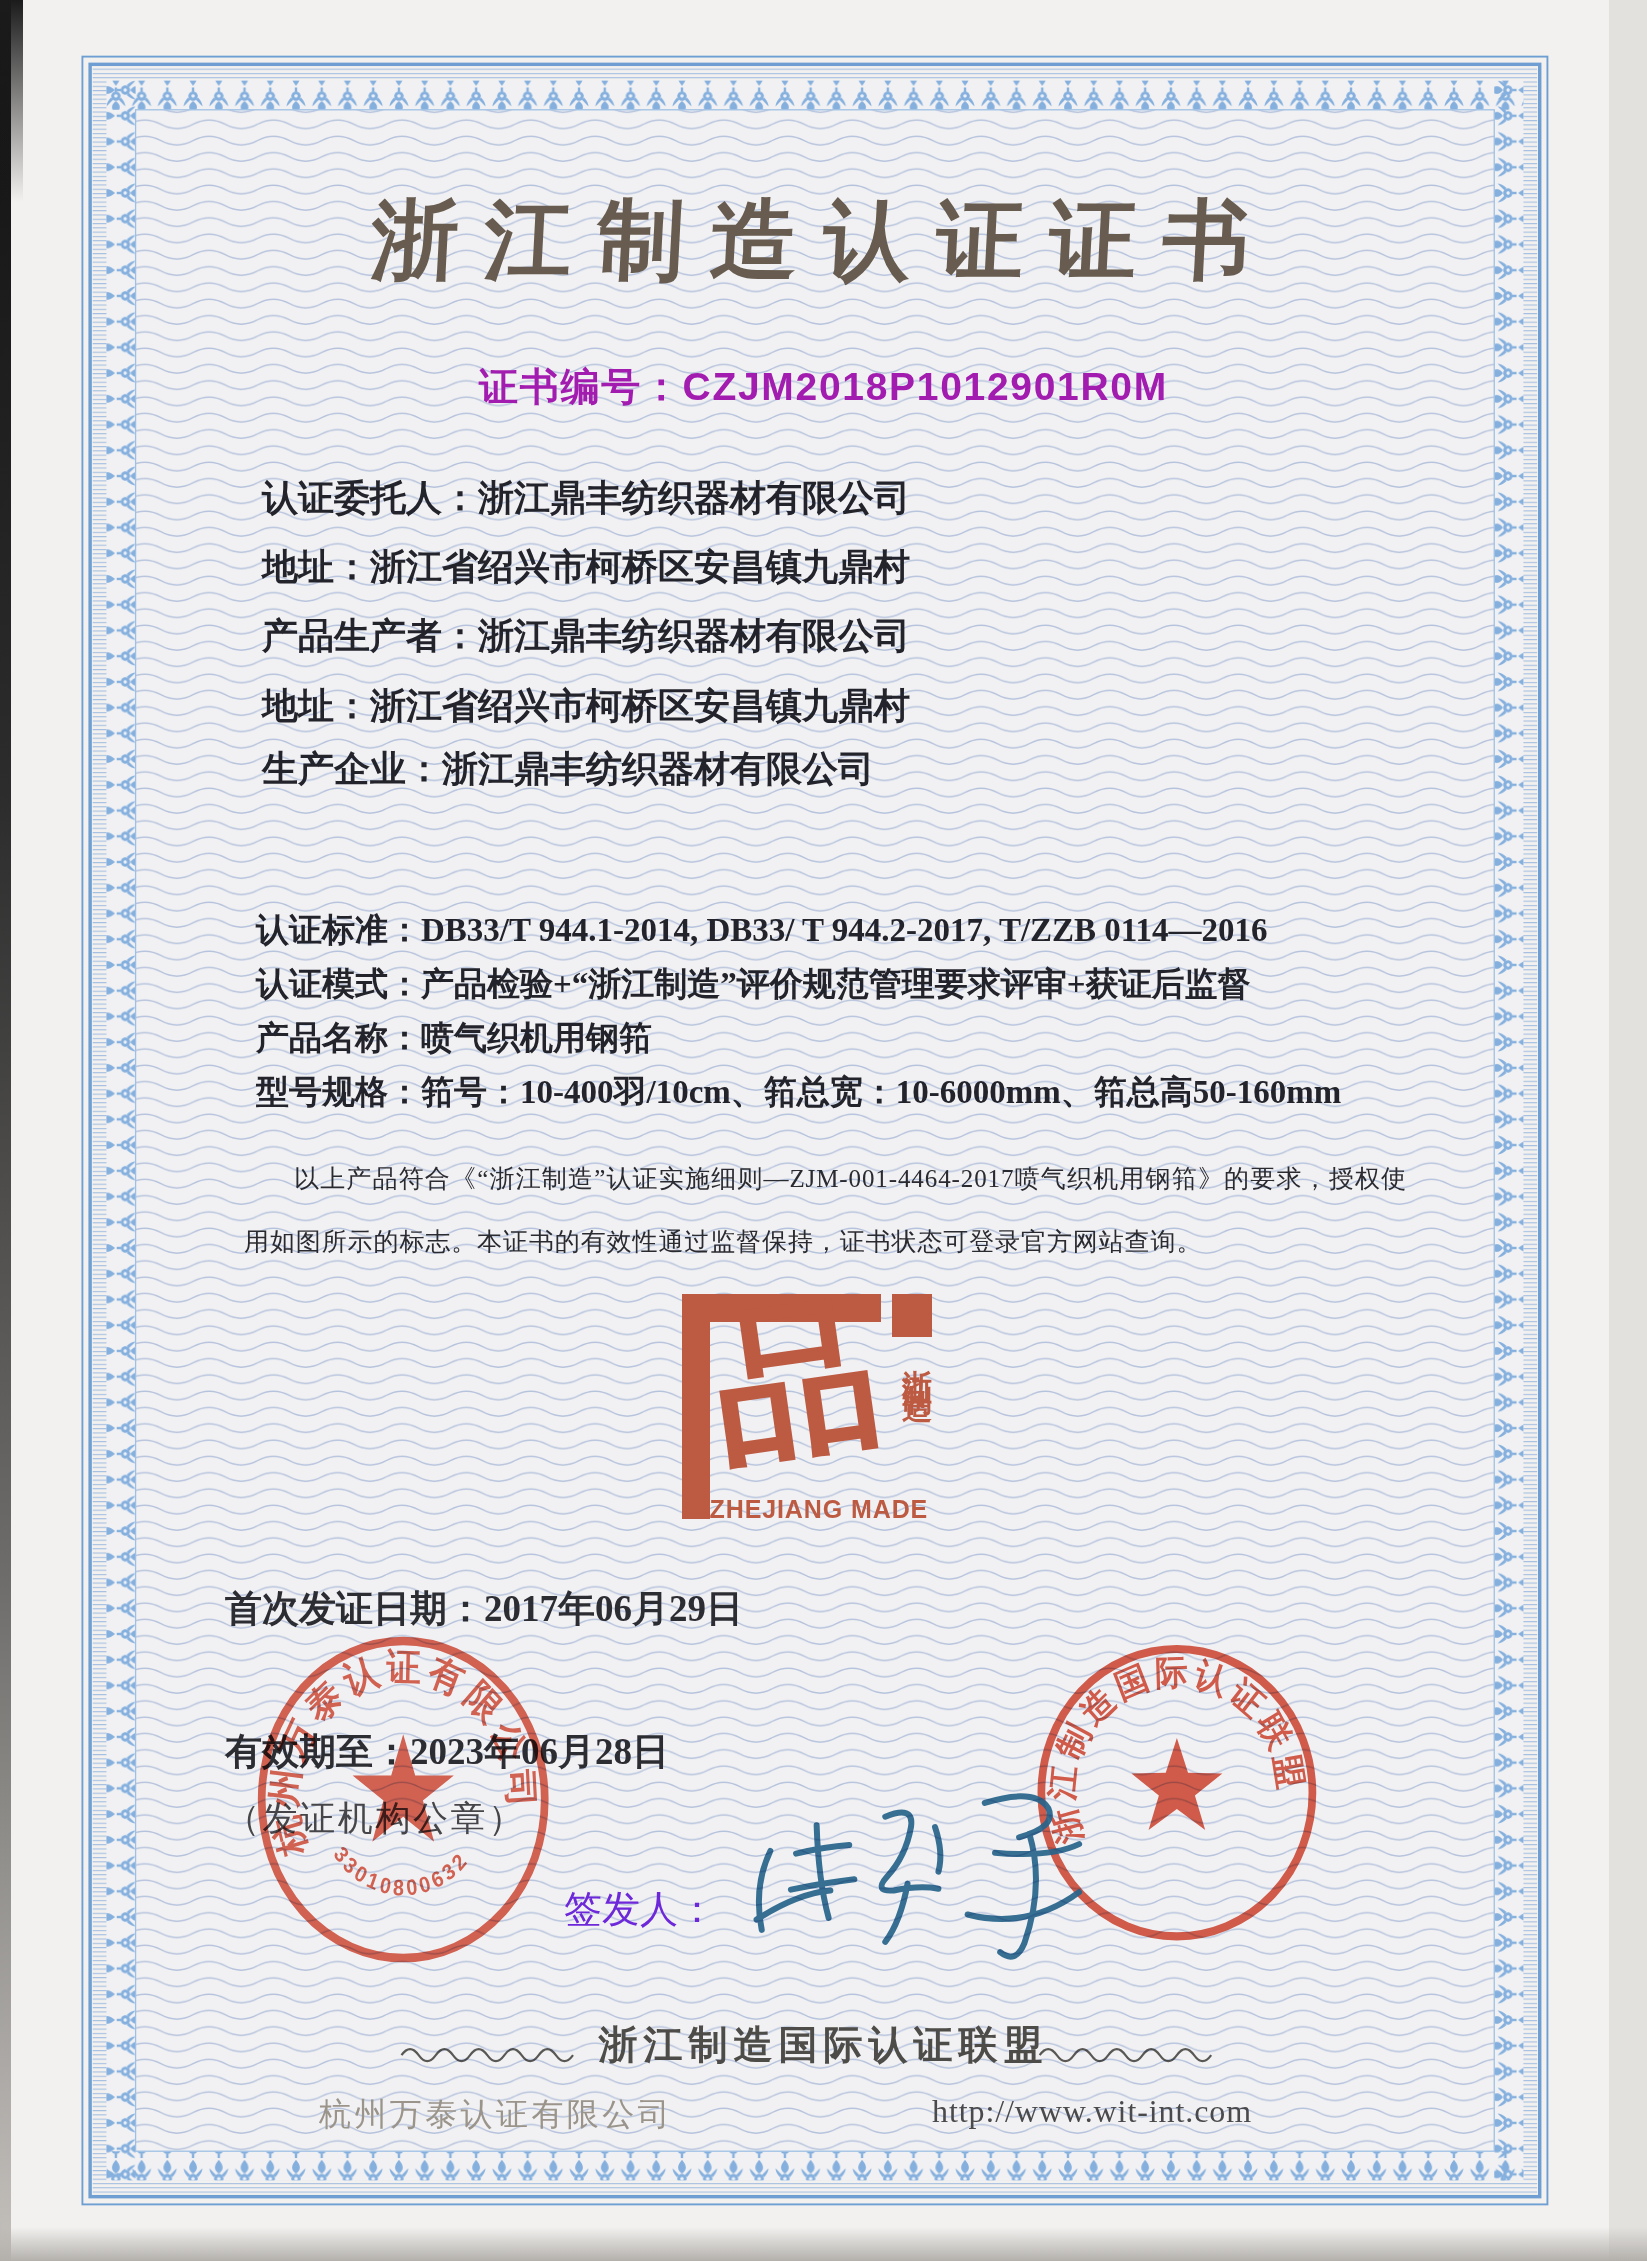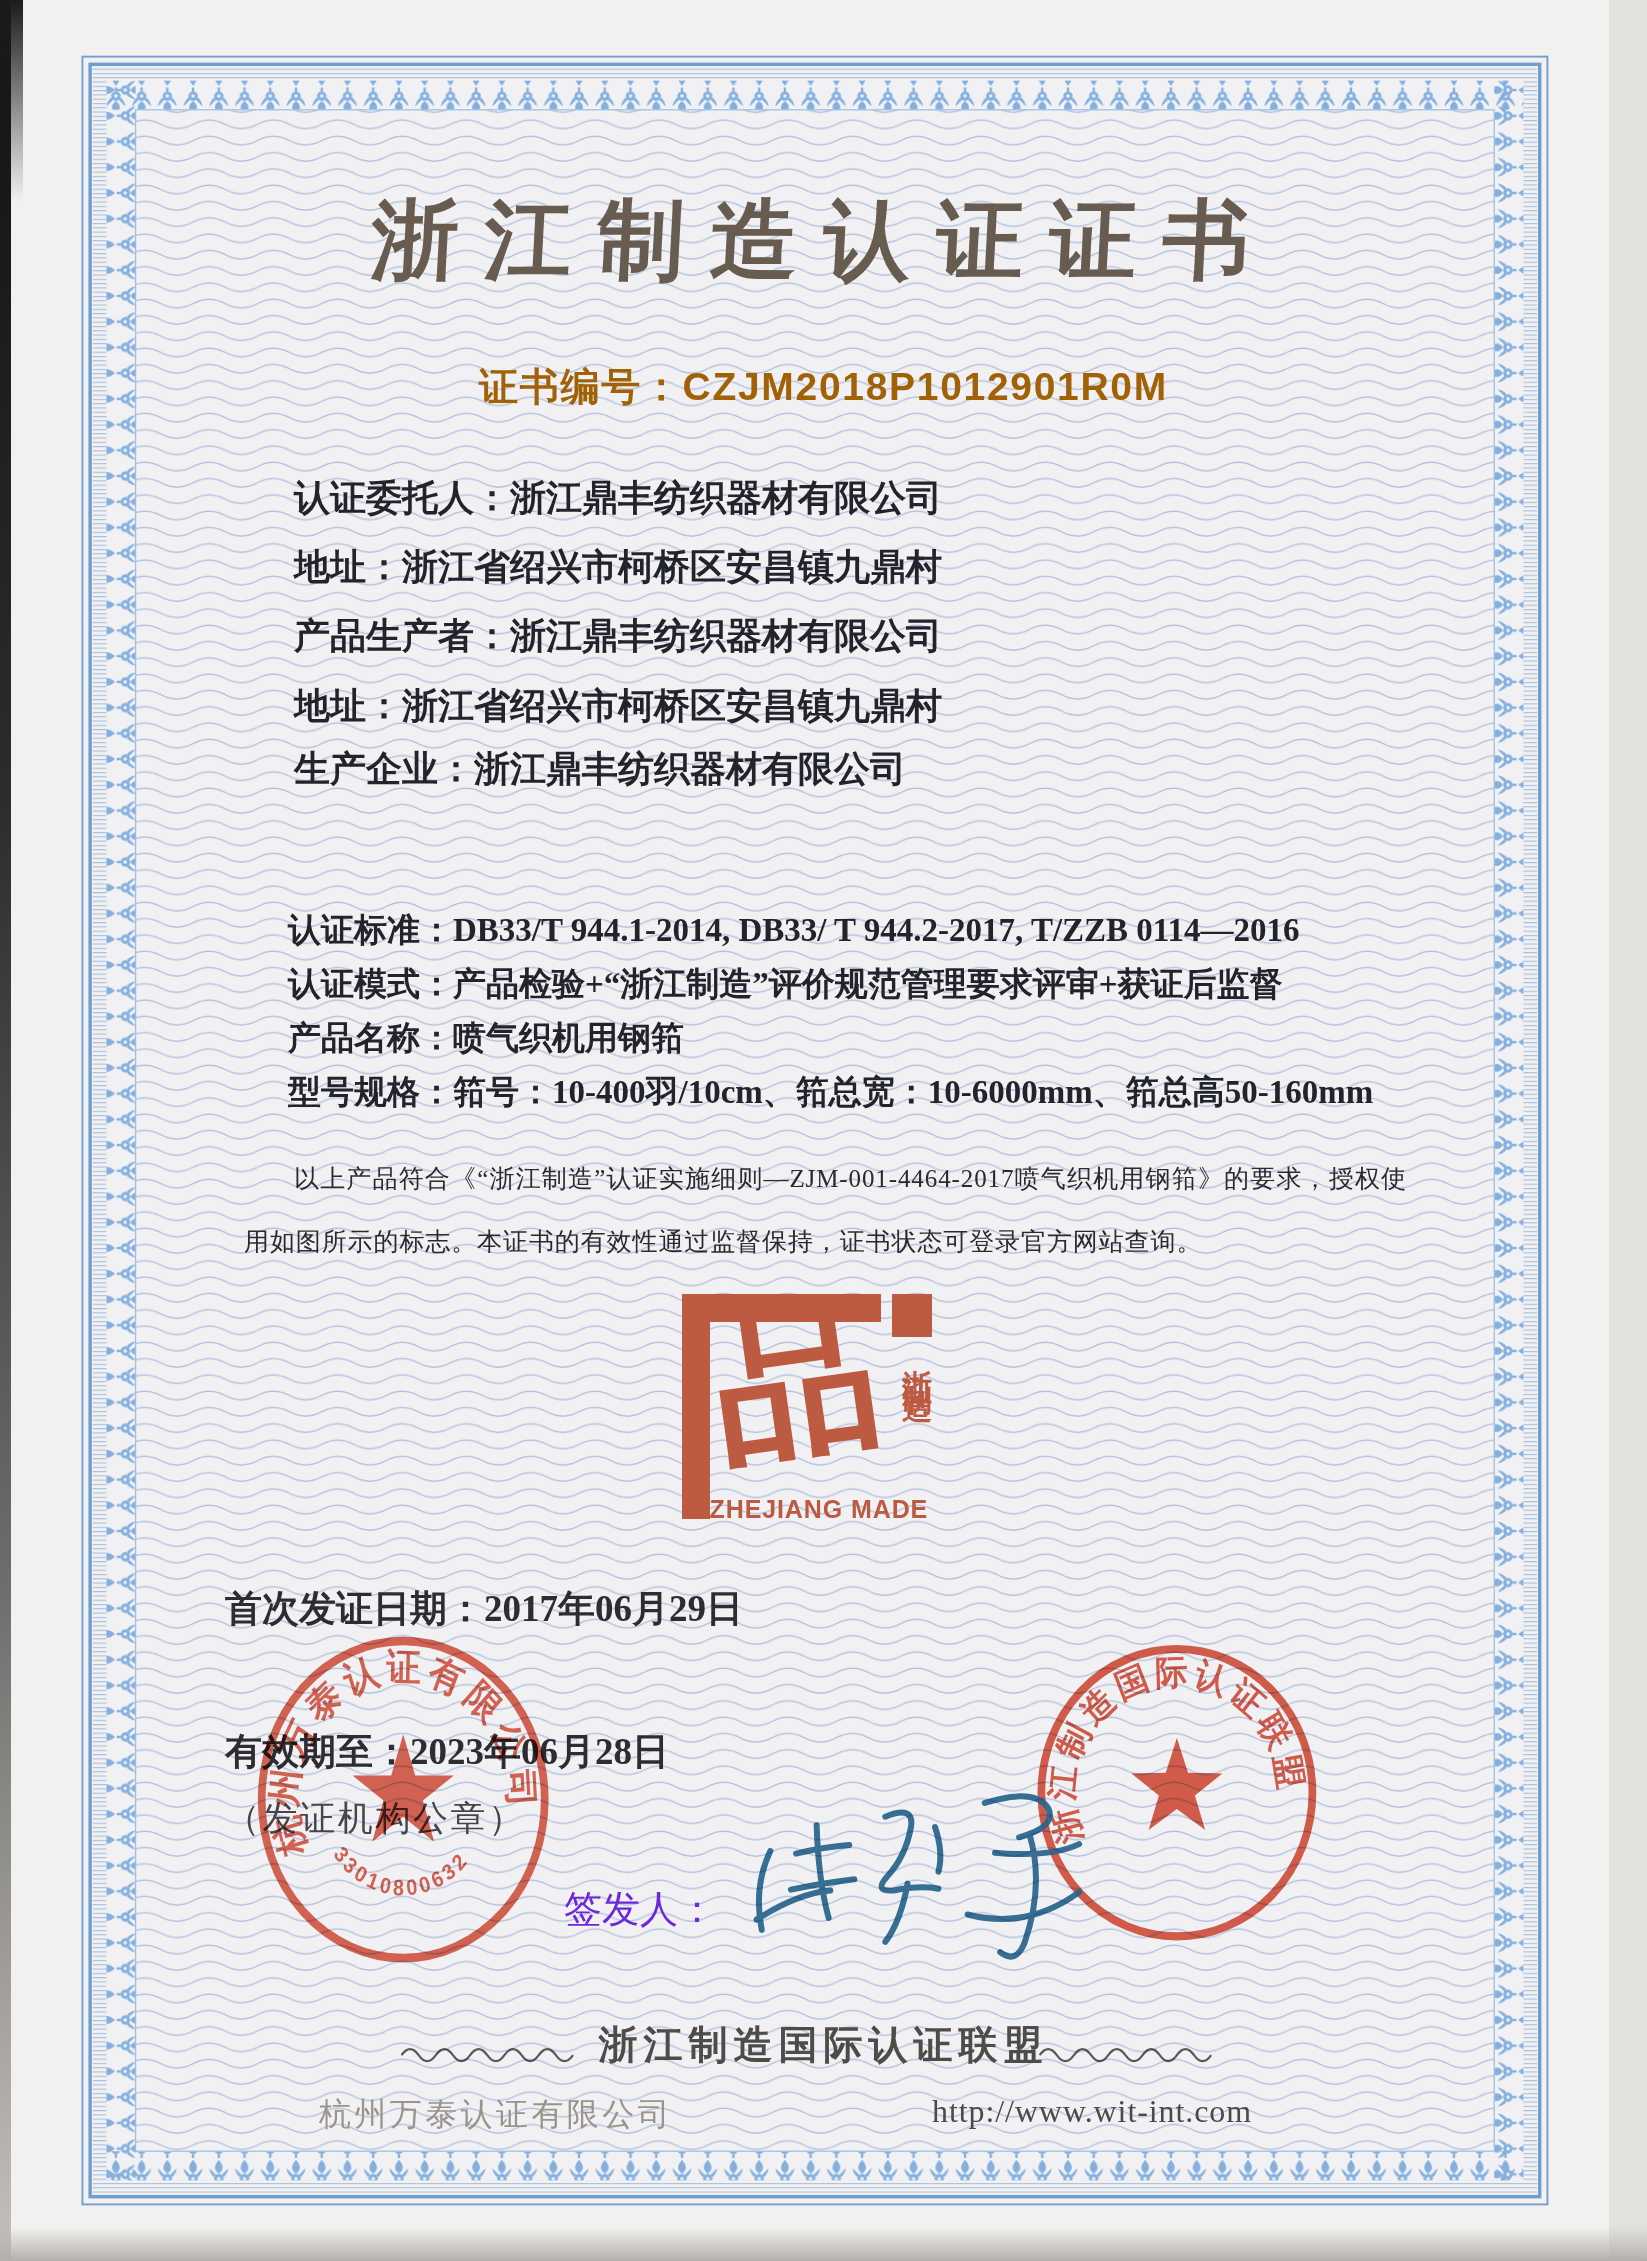--- a/index.html
+++ b/index.html
@@ -10,23 +10,23 @@
   .song{font-family:"Liberation Serif",serif;}
   .songb{font-family:"Liberation Serif",serif;font-weight:700;}
 
   .deco-svg{position:absolute;left:0;top:0;z-index:0;}
   .content{position:absolute;left:0;top:0;width:100%;height:100%;z-index:2;}
   .overlay-svg{position:absolute;left:0;top:0;z-index:3;mix-blend-mode:multiply;}
 
   .title{left:0;right:0;top:182px;text-align:center;font-size:87px;font-weight:700;
          color:#675c4f;letter-spacing:26px;transform:skewX(-3deg);
          font-family:"Liberation Serif",serif;}
-  .certno{left:0;right:0;top:360px;text-align:center;font-size:39px;color:#a16207;
+  .certno{left:0;right:0;top:360px;text-align:center;font-size:39px;color:#a21caf;
           letter-spacing:1.7px;}
-  .line{white-space:nowrap;color:#23232b;margin-left:32px;}
+  .line{white-space:nowrap;color:#23232b;}
   .info-line{left:262px;font-size:36px;}
   .spec-line{left:256px;font-size:33px;}
   .statement{left:244px;top:1147px;width:1163px;font-size:25px;line-height:63px;
              color:#2a2a31;text-align:justify;text-indent:2em;letter-spacing:0.9px;}
   .date-line{left:225px;font-size:37px;color:#2c2c33;}
   .seal-note{left:225px;top:1795px;font-size:35px;color:#46464a;letter-spacing:2.6px;}
   .issuer{left:564px;top:1884px;font-size:38px;color:#6d28d9;}
   .alliance{left:0;right:0;top:2018px;text-align:center;font-size:39px;color:#4e4c48;
             letter-spacing:6px;}
   .footer-company{left:319px;top:2093px;font-size:32px;color:#9a948b;letter-spacing:3.4px;}

